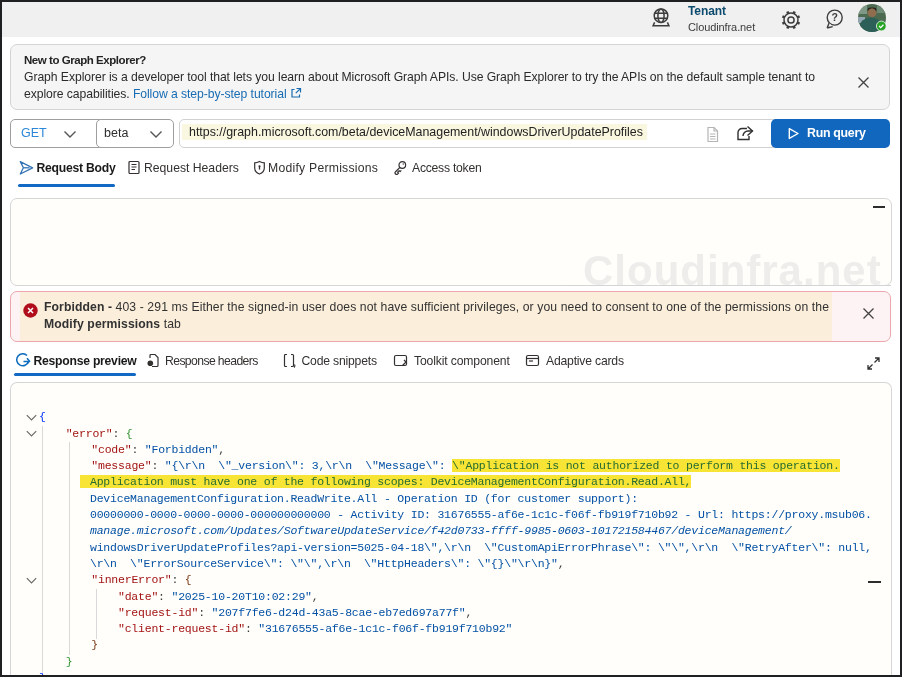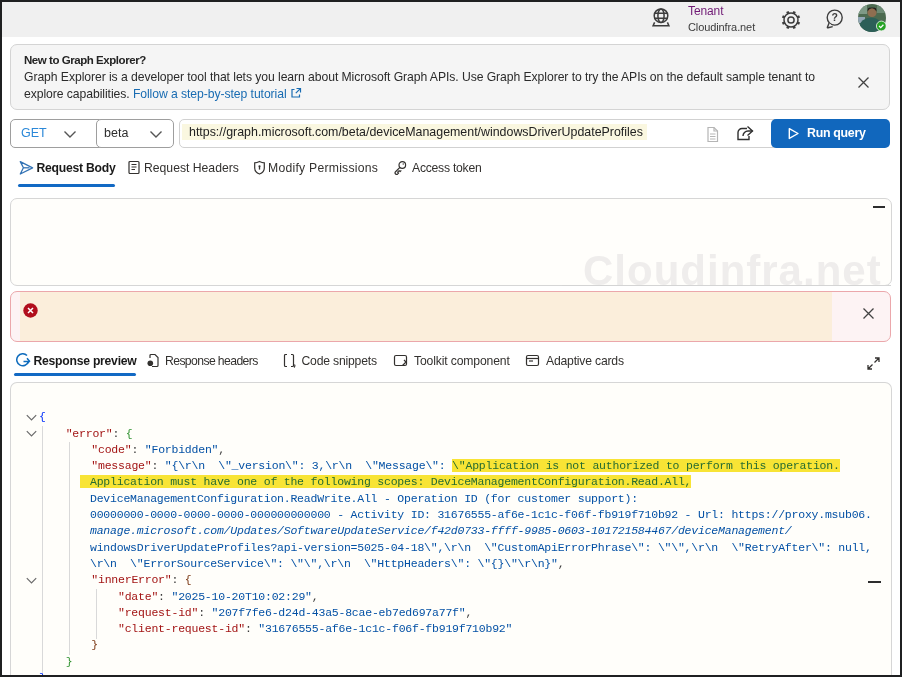--- a/index.html
+++ b/index.html
@@ -3,21 +3,21 @@
 <meta charset="utf-8">
 <style>
 * { margin:0; padding:0; box-sizing:border-box; }
 html,body { width:902px; height:677px; overflow:hidden; }
 body { font-family:"Liberation Sans", sans-serif; background:#fff; position:relative; }
 .frame { position:absolute; left:0; top:0; width:902px; height:677px; border:2px solid #1f2021; overflow:hidden; background:#fff; }
 .abs { position:absolute; }
 
 
 .topbar { left:0; top:0; width:898px; height:35px; background:#f0f0f0; }
-.tenant-name { left:686px; top:1.5px; font-size:12px; font-weight:normal; color:#701a75; letter-spacing:-0.1px; }
+.tenant-name { left:686px; top:1.5px; font-size:12px; font-weight:bold; color:#0c4a6e; letter-spacing:-0.1px; }
 .tenant-sub { left:686px; top:18.5px; font-size:11px; color:#3c3c3c; letter-spacing:-0.1px; }
 
 
 .banner1 { left:8px; top:42px; width:880px; height:66px; background:#f5f5f5; border:1px solid #d4d4d4; border-radius:7px; }
 .b1-title { left:13px; top:9px; font-size:11.5px; font-weight:bold; color:#242424; letter-spacing:-0.45px;}
 .b1-text { left:13px; top:24px; font-size:12.2px; color:#2b2b2b; line-height:17.3px; letter-spacing:-0.07px; }
 .b1-text a { color:#196cb2; text-decoration:none; }
 .x-btn { color:#424242; font-size:15px; }
 
 
@@ -215,20 +215,21 @@
   <div class="abs watermark">Cloudinfra.net</div>
 
   <div class="abs" style="left:560px; top:283px; width:329px; height:1px; background:#d4d4d4;"></div>
 
   <div class="abs banner2">
     <div class="abs b2-cream"></div>
     <svg class="abs" style="left:12px; top:11px;" width="15" height="15" viewBox="0 0 15 15">
       <circle cx="7.5" cy="7.5" r="7.2" fill="#b10e1c"></circle>
       <path d="M5 5 L10 10 M10 5 L5 10" stroke="#fff" stroke-width="1.5"></path>
     </svg>
+    <div class="abs err-text"><b>Forbidden - </b>403 - 291 ms Either the signed-in user does not have sufficient privileges, or you need to consent to one of the permissions on the<br><b>Modify permissions</b> tab</div>
     <div class="abs" style="left:851px; top:14px;">
       <svg width="13" height="13" viewBox="0 0 13 13" stroke="#424242" stroke-width="1.3">
           <path d="M1.5 1.5 L11.5 11.5 M11.5 1.5 L1.5 11.5"></path>
         </svg>
     </div>
   </div>
 
   <div class="abs" style="left:14px; top:351px;">
     <svg width="15" height="15" viewBox="0 0 15 15" fill="none" stroke="#0f6cbd" stroke-width="1.5">
       <path d="M11 2.5 A6 6 0 1 0 12.5 8.5 H7.5"></path>

